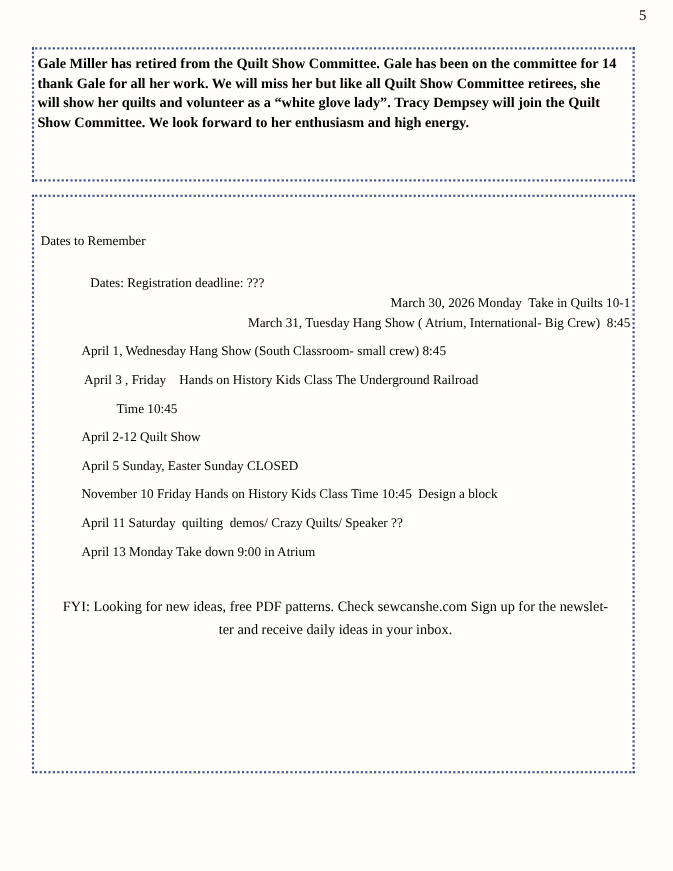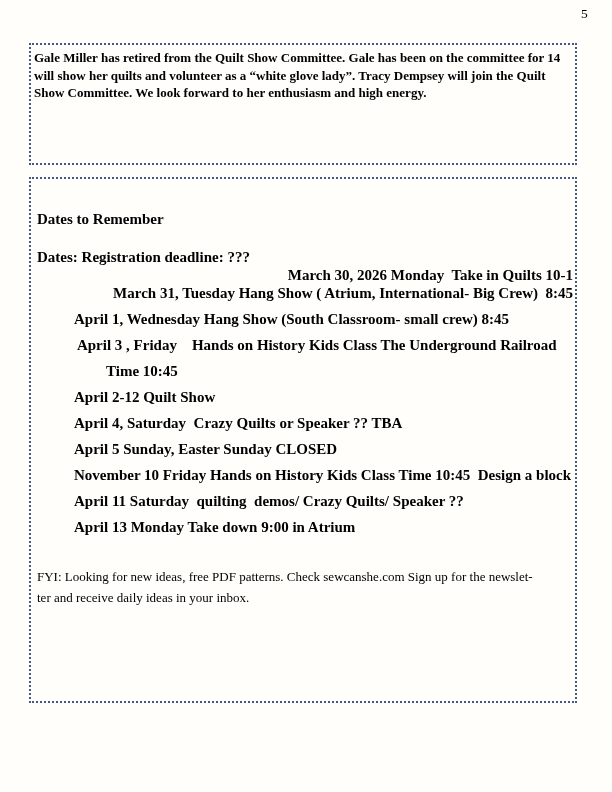--- a/index.html
+++ b/index.html
@@ -41,62 +41,62 @@
     line-height: 17.5px;
     white-space: pre;
     font-weight: bold;
   }
   .dates-box {
     top: 177px;
     height: 526px;
     padding: 32px 2px 0 6px;
   }
   .dl {
-    font-size: 15px;
+    font-size: 12px;
     line-height: 17px;
     white-space: pre;
-    font-weight: bold;
   }
-  .reg   { margin-top: 21px; }
+  .reg   { margin-top: 21px; margin-left: 45px; }
   .tight { margin-top: 1px; text-align: right; }
   .sp    { margin-top: 9px; }
   .ind1  { padding-left: 37px; }
   .ind2  { padding-left: 69px; }
   .fyi-block { margin-top: 30px; }
   .fyi-line {
     font-size: 13px;
     line-height: 21px;
     white-space: pre;
+    text-align: center;
   }
 </style>
 </head>
 <body>
 
 <div class="page">
 
   <div class="page-num">5</div>
 
   <div class="dotted-box notice-box">
     <div class="notice-line">Gale Miller has retired from the Quilt Show Committee. Gale has been on the committee for 14</div>
+    <div class="notice-line">thank Gale for all her work. We will miss her but like all Quilt Show Committee retirees, she</div>
     <div class="notice-line">will show her quilts and volunteer as a “white glove lady”. Tracy Dempsey will join the Quilt</div>
     <div class="notice-line">Show Committee. We look forward to her enthusiasm and high energy.</div>
   </div>
 
   <div class="dotted-box dates-box">
     <div class="dl">Dates to Remember</div>
 
     <div class="dl reg">Dates: Registration deadline: ???</div>
 
     <div class="dl ind1 tight">March 30, 2026 Monday  Take in Quilts 10-1</div>
     <div class="dl ind1 tight">March 31, Tuesday Hang Show ( Atrium, International- Big Crew)  8:45</div>
     <div class="dl ind1 sp">April 1, Wednesday Hang Show (South Classroom- small crew) 8:45</div>
     <div class="dl ind1 sp"> April 3 , Friday    Hands on History Kids Class The Underground Railroad</div>
     <div class="dl ind2 sp">Time 10:45</div>
     <div class="dl ind1 sp">April 2-12 Quilt Show</div>
-    <div class="dl ind1 sp">April 4, Saturday  Crazy Quilts or Speaker ?? TBA</div>
     <div class="dl ind1 sp">April 5 Sunday, Easter Sunday CLOSED</div>
     <div class="dl ind1 sp">November 10 Friday Hands on History Kids Class Time 10:45  Design a block</div>
     <div class="dl ind1 sp">April 11 Saturday  quilting  demos/ Crazy Quilts/ Speaker ??</div>
     <div class="dl ind1 sp">April 13 Monday Take down 9:00 in Atrium</div>
 
     <div class="fyi-block">
       <div class="fyi-line">FYI: Looking for new ideas, free PDF patterns. Check sewcanshe.com Sign up for the newslet-</div>
       <div class="fyi-line">ter and receive daily ideas in your inbox.</div>
     </div>
   </div>

